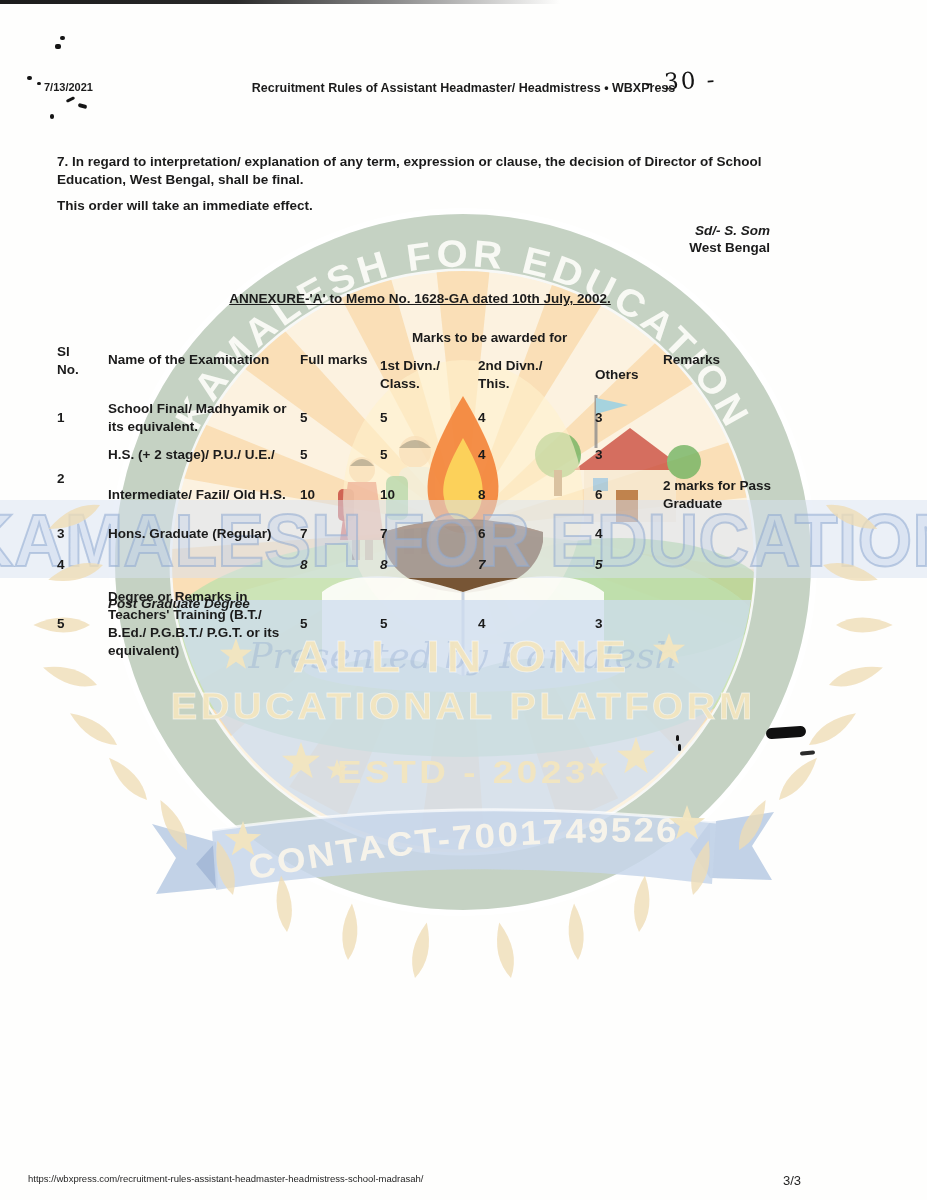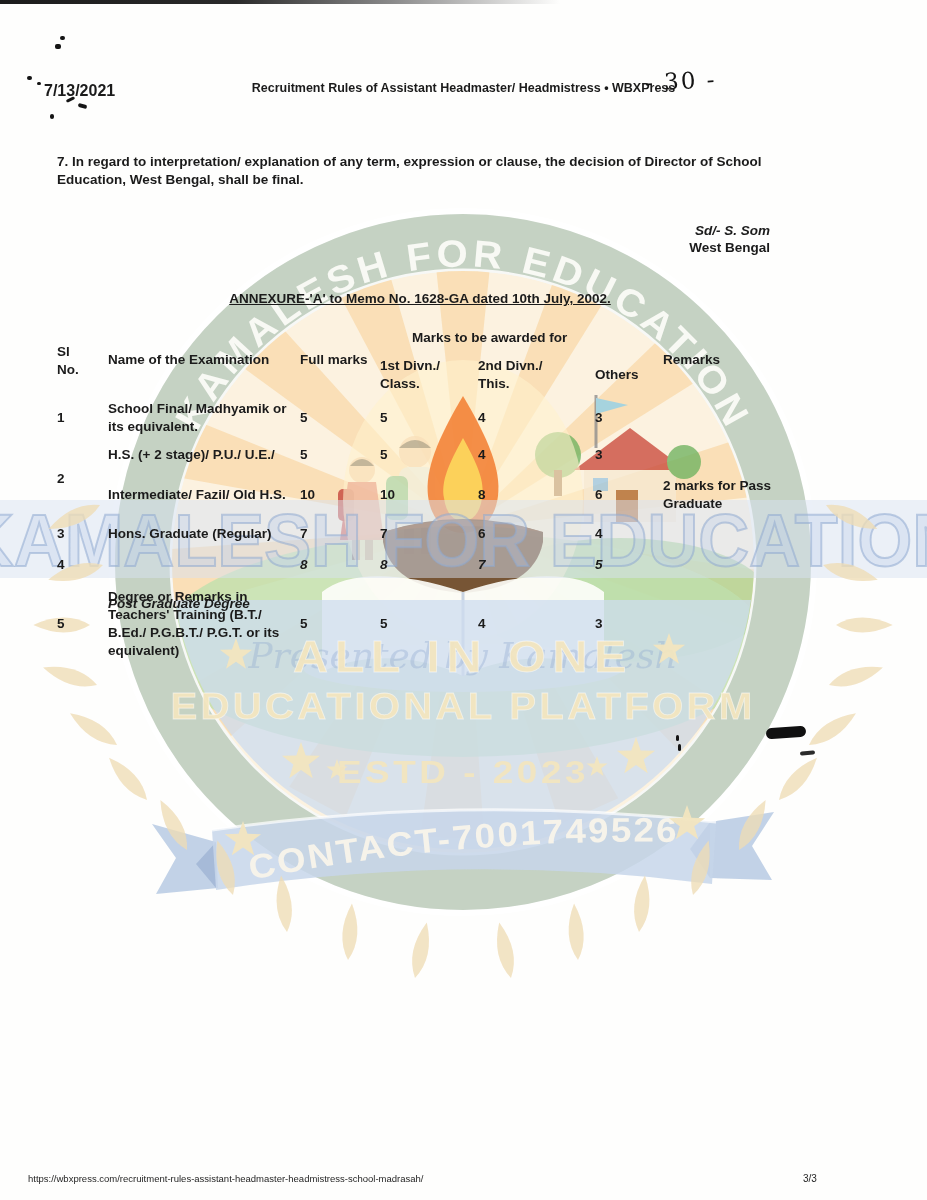--- a/index.html
+++ b/index.html
@@ -1,21 +1,21 @@
 <!DOCTYPE html>
 <html><head>
 <meta charset="utf-8">
 <style>
   html,body{margin:0;padding:0;background:#ffffff;}
   #page{position:relative;width:927px;height:1200px;background:#fefefd;overflow:hidden;
         font-family:"Liberation Sans", sans-serif;color:#1e1e1e;}
   .abs{position:absolute;}
   
   .doc{font-size:13.5px;line-height:1.32;color:#1b1b1b;font-weight:600;-webkit-font-smoothing:antialiased;}
-  .hdr-date{left:44px;top:80px;font-size:16px;font-weight:600;}
+  .hdr-date{left:44px;top:80px;font-size:11px;font-weight:600;}
   .hdr-title{left:0;top:80px;width:927px;text-align:center;font-size:12.5px;font-weight:700;}
   .hdr-hand{left:645px;top:68px;font-family:"DejaVu Serif",serif;font-size:23px;
             transform:rotate(-3deg);font-weight:400;color:#141414;letter-spacing:2px;}
   .clause{left:57px;top:153px;width:705px;}
   .order-note{left:57px;top:197px;width:600px;}
   .sig{left:420px;top:222px;width:350px;text-align:right;line-height:1.28;}
   .sig .it{font-style:italic;}
   .annexure{left:0;top:290px;width:840px;text-align:center;text-decoration:underline;}
   
   .th{font-weight:600;}
@@ -24,21 +24,21 @@
   .col-full{left:300px;width:64px;}
   .col-d1{left:380px;width:78px;}
   .col-d2{left:478px;width:86px;}
   .col-oth{left:595px;width:70px;}
   .col-rem{left:663px;width:120px;}
   .trow{position:absolute;left:0;width:927px;}
   .trow .c{position:absolute;display:flex;align-items:center;height:100%;}
   .row4{font-style:italic;}
   
   .footer-url{left:28px;top:1173px;font-size:9.5px;color:#252525;}
-  .footer-page{left:783px;top:1173px;font-size:10px;color:#252525;margin-left:20px;}
+  .footer-page{left:783px;top:1173px;font-size:13px;color:#252525;}
   
   .scan-top{left:0;top:0;width:560px;height:4px;
             background:linear-gradient(90deg,#1c1c1c 0%,#2a2a2a 42%,#8a8a8a 70%,rgba(160,160,160,0) 100%);}
   .ink{background:#151515;border-radius:2px;}
   .scribble{left:766px;top:727px;width:40px;height:11px;background:#101010;border-radius:6px;transform:rotate(-4deg);}
   .scribble2{left:800px;top:751px;width:15px;height:4px;background:#2b2b2b;border-radius:2px;transform:rotate(-6deg);}
   .wm{pointer-events:none;}
 </style>
 </head>
 <body>
@@ -203,20 +203,21 @@
   <div class="abs ink" style="left:676px;top:735px;width:3px;height:6px;"></div>
   <div class="abs ink" style="left:678px;top:744px;width:3px;height:7px;"></div>
   <div class="abs scribble"></div>
   <div class="abs scribble2"></div>
 
   <div class="abs doc hdr-date">7/13/2021</div>
   <div class="abs hdr-title doc">Recruitment Rules of Assistant Headmaster/ Headmistress • WBXPress</div>
   <div class="abs hdr-hand">- 30 -</div>
 
   <div class="abs doc clause">7. In regard to interpretation/ explanation of any term, expression or clause, the decision of Director of School Education, West Bengal, shall be final.</div>
+  <div class="abs doc order-note">This order will take an immediate effect.</div>
 
   <div class="abs doc sig">
     <div class="it">Sd/- S. Som</div>
     <div>West Bengal</div>
   </div>
 
   <div class="abs doc annexure">ANNEXURE-'A' to Memo No. 1628-GA dated 10th July, 2002.</div>
 
   <div class="abs doc th" style="left:366px;top:329px;margin-left:46px;">Marks to be awarded for</div>
   <div class="abs doc th col-sl" style="top:343px;width:26px;">Sl No.</div>

